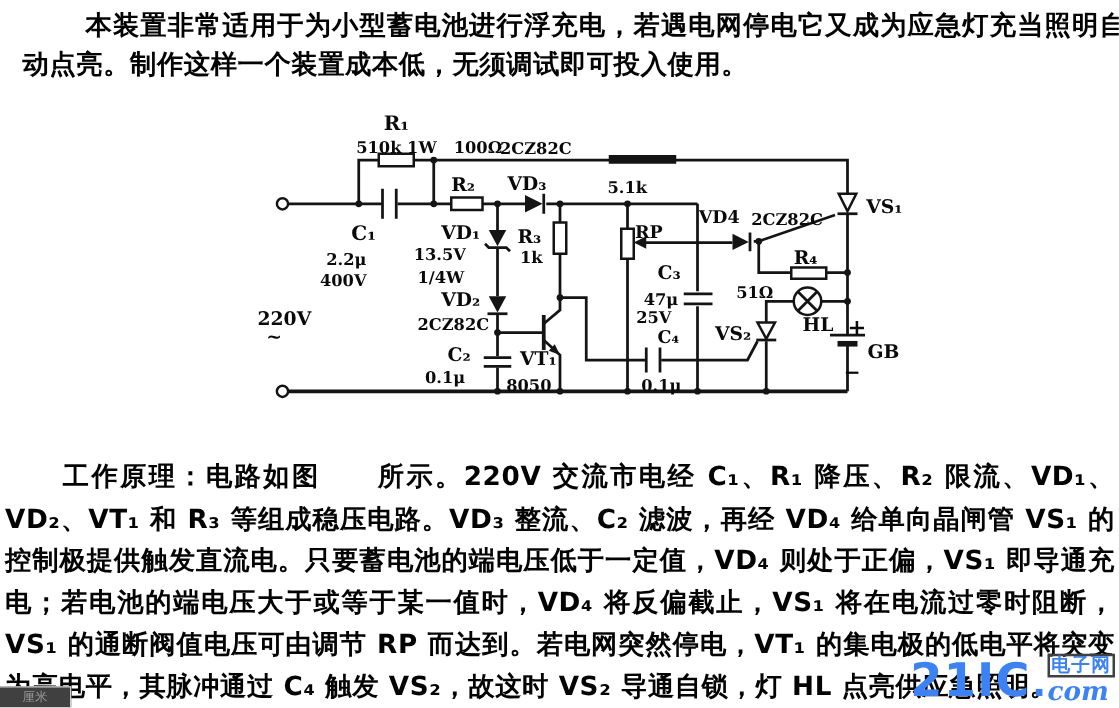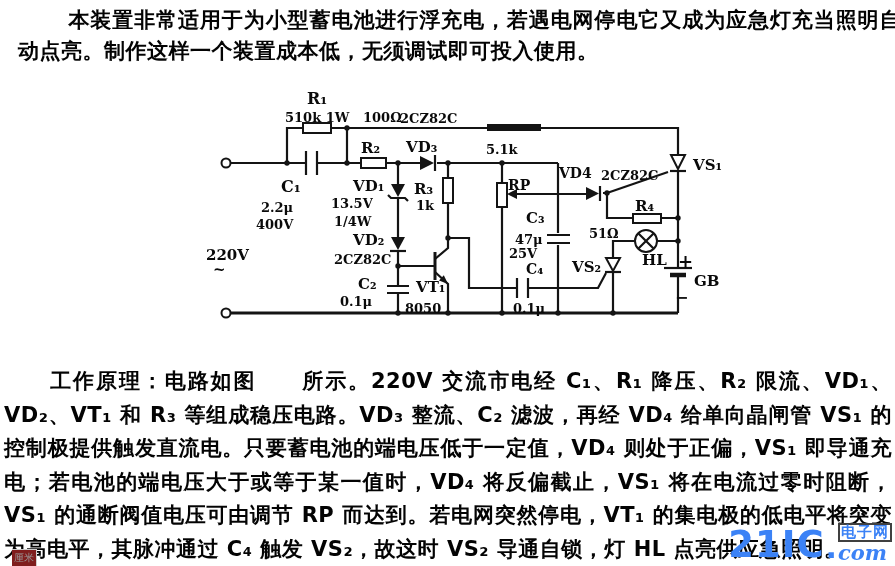--- a/index.html
+++ b/index.html
@@ -25,22 +25,22 @@
   #watermark{
     position:absolute;right:3px;bottom:3px;display:flex;align-items:flex-end;
     color:#3b82f6;line-height:1;user-select:none;
   }
   .wm-big{font-size:37px;font-weight:800;letter-spacing:1px;font-family:"DejaVu Sans",sans-serif;}
   .wm-dot{font-size:30px;font-weight:800;margin:0 1px;}
   .wm-col{display:flex;flex-direction:column;align-items:flex-start;}
   .wm-site{font-size:15px;font-weight:800;letter-spacing:1px;border:2px solid #404040;padding:0 1px;}
   .wm-com{font-size:21px;font-weight:800;font-style:italic;font-family:"DejaVu Serif",serif;}
   #ruler-fragment{
-    position:absolute;left:12px;bottom:0;font-size:10px;color:#9a9a9a;
-    background:#7f1d1d;padding:1px 2px;border:1px solid #cfcfcf;border-left:none;border-bottom:none;
+    position:absolute;left:0;bottom:0;font-size:10px;color:#9a9a9a;
+    background:#404040;padding:1px 18px;border:1px solid #cfcfcf;border-left:none;border-bottom:none;
   }
 </style>
 </head>
 <body>
 
 <div id="intro" class="para">本装置非常适用于为小型蓄电池进行浮充电，若遇电网停电它又成为应急灯充当照明自动点亮。制作这样一个装置成本低，无须调试即可投入使用。</div>
 
 <svg id="schematic" width="895" height="566" viewBox="0 0 895 566">
 
   <g>

